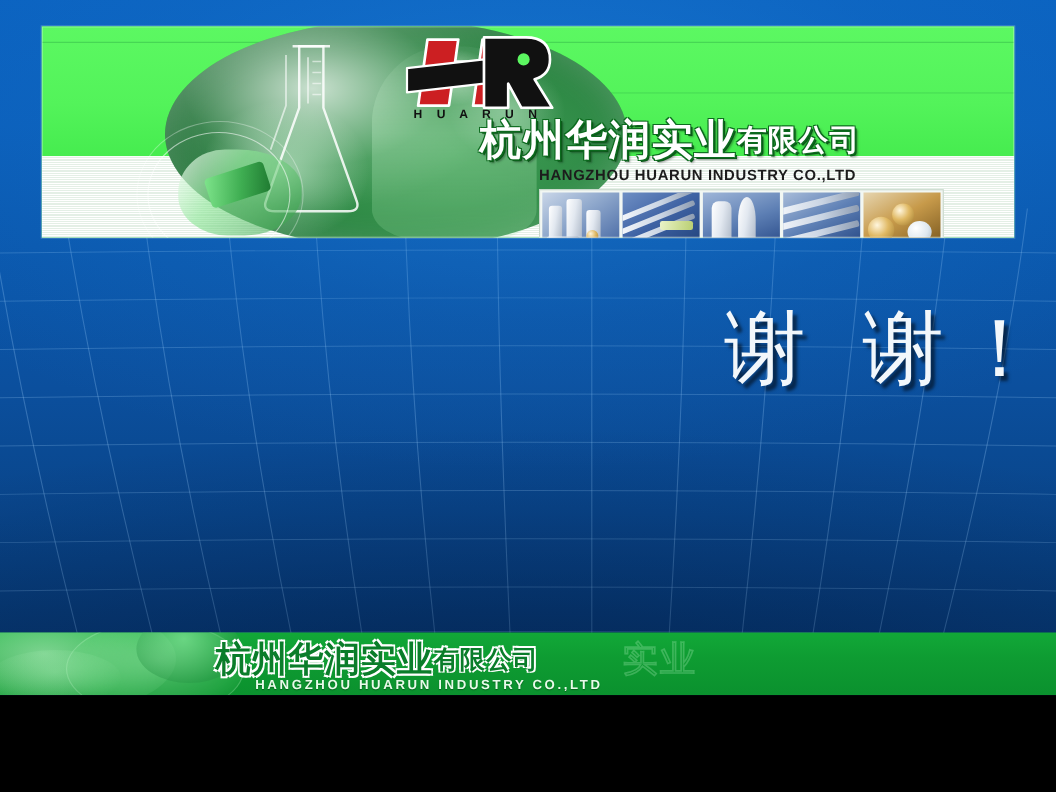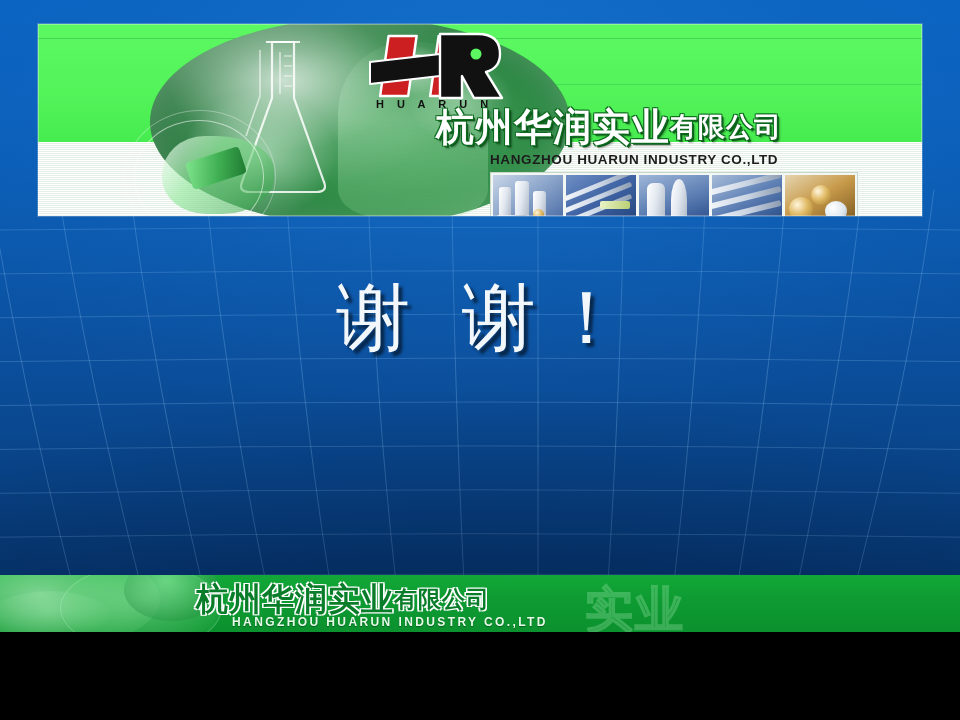--- a/index.html
+++ b/index.html
@@ -270,20 +270,21 @@
   }
   #title-cn {
     font-family: "DejaVu Serif", "Liberation Serif", serif;
     font-size: 74px;
     line-height: 1.06;
     color: #f2f7fb;
     letter-spacing: 14px;
     text-shadow: 4px 4px 3px rgba(0,0,0,0.55);
     margin: 0;
     padding-left: 14px;
+    text-align: right;
   }
   #title-en {
     font-family: "Liberation Sans", sans-serif;
     font-size: 82px;
     line-height: 1.0;
     color: #dcebf7;
     letter-spacing: 0px;
     text-shadow: 4px 4px 3px rgba(0,0,0,0.55);
     margin: 14px 0 0 0;
   }
@@ -322,24 +323,24 @@
   }
   .fb-dish-d {
     position:absolute;
     left: -10px; top: 16px;
     width: 120px; height: 50px;
     border-radius: 50%;
     background: radial-gradient(ellipse at 50% 40%, rgba(190,250,200,0.30) 0%, rgba(0,0,0,0) 75%);
   }
   .fb-ghost {
     position:absolute;
-    left: 585px; top: 3px;
+    left: 566px; top: 3px;
     font-family: "DejaVu Sans", "Liberation Sans", sans-serif;
-    font-size: 48px;
-    font-weight: 700;
+    font-size: 32px;
+    font-weight: 400;
     color: transparent;
     letter-spacing: 2px;
     white-space: nowrap;
     -webkit-text-stroke: 1.5px rgba(190,245,200,0.30);
     opacity: 0.9;
   }
   .fb-cn {
     position: absolute;
     left: 196px;
     top: 3px;

